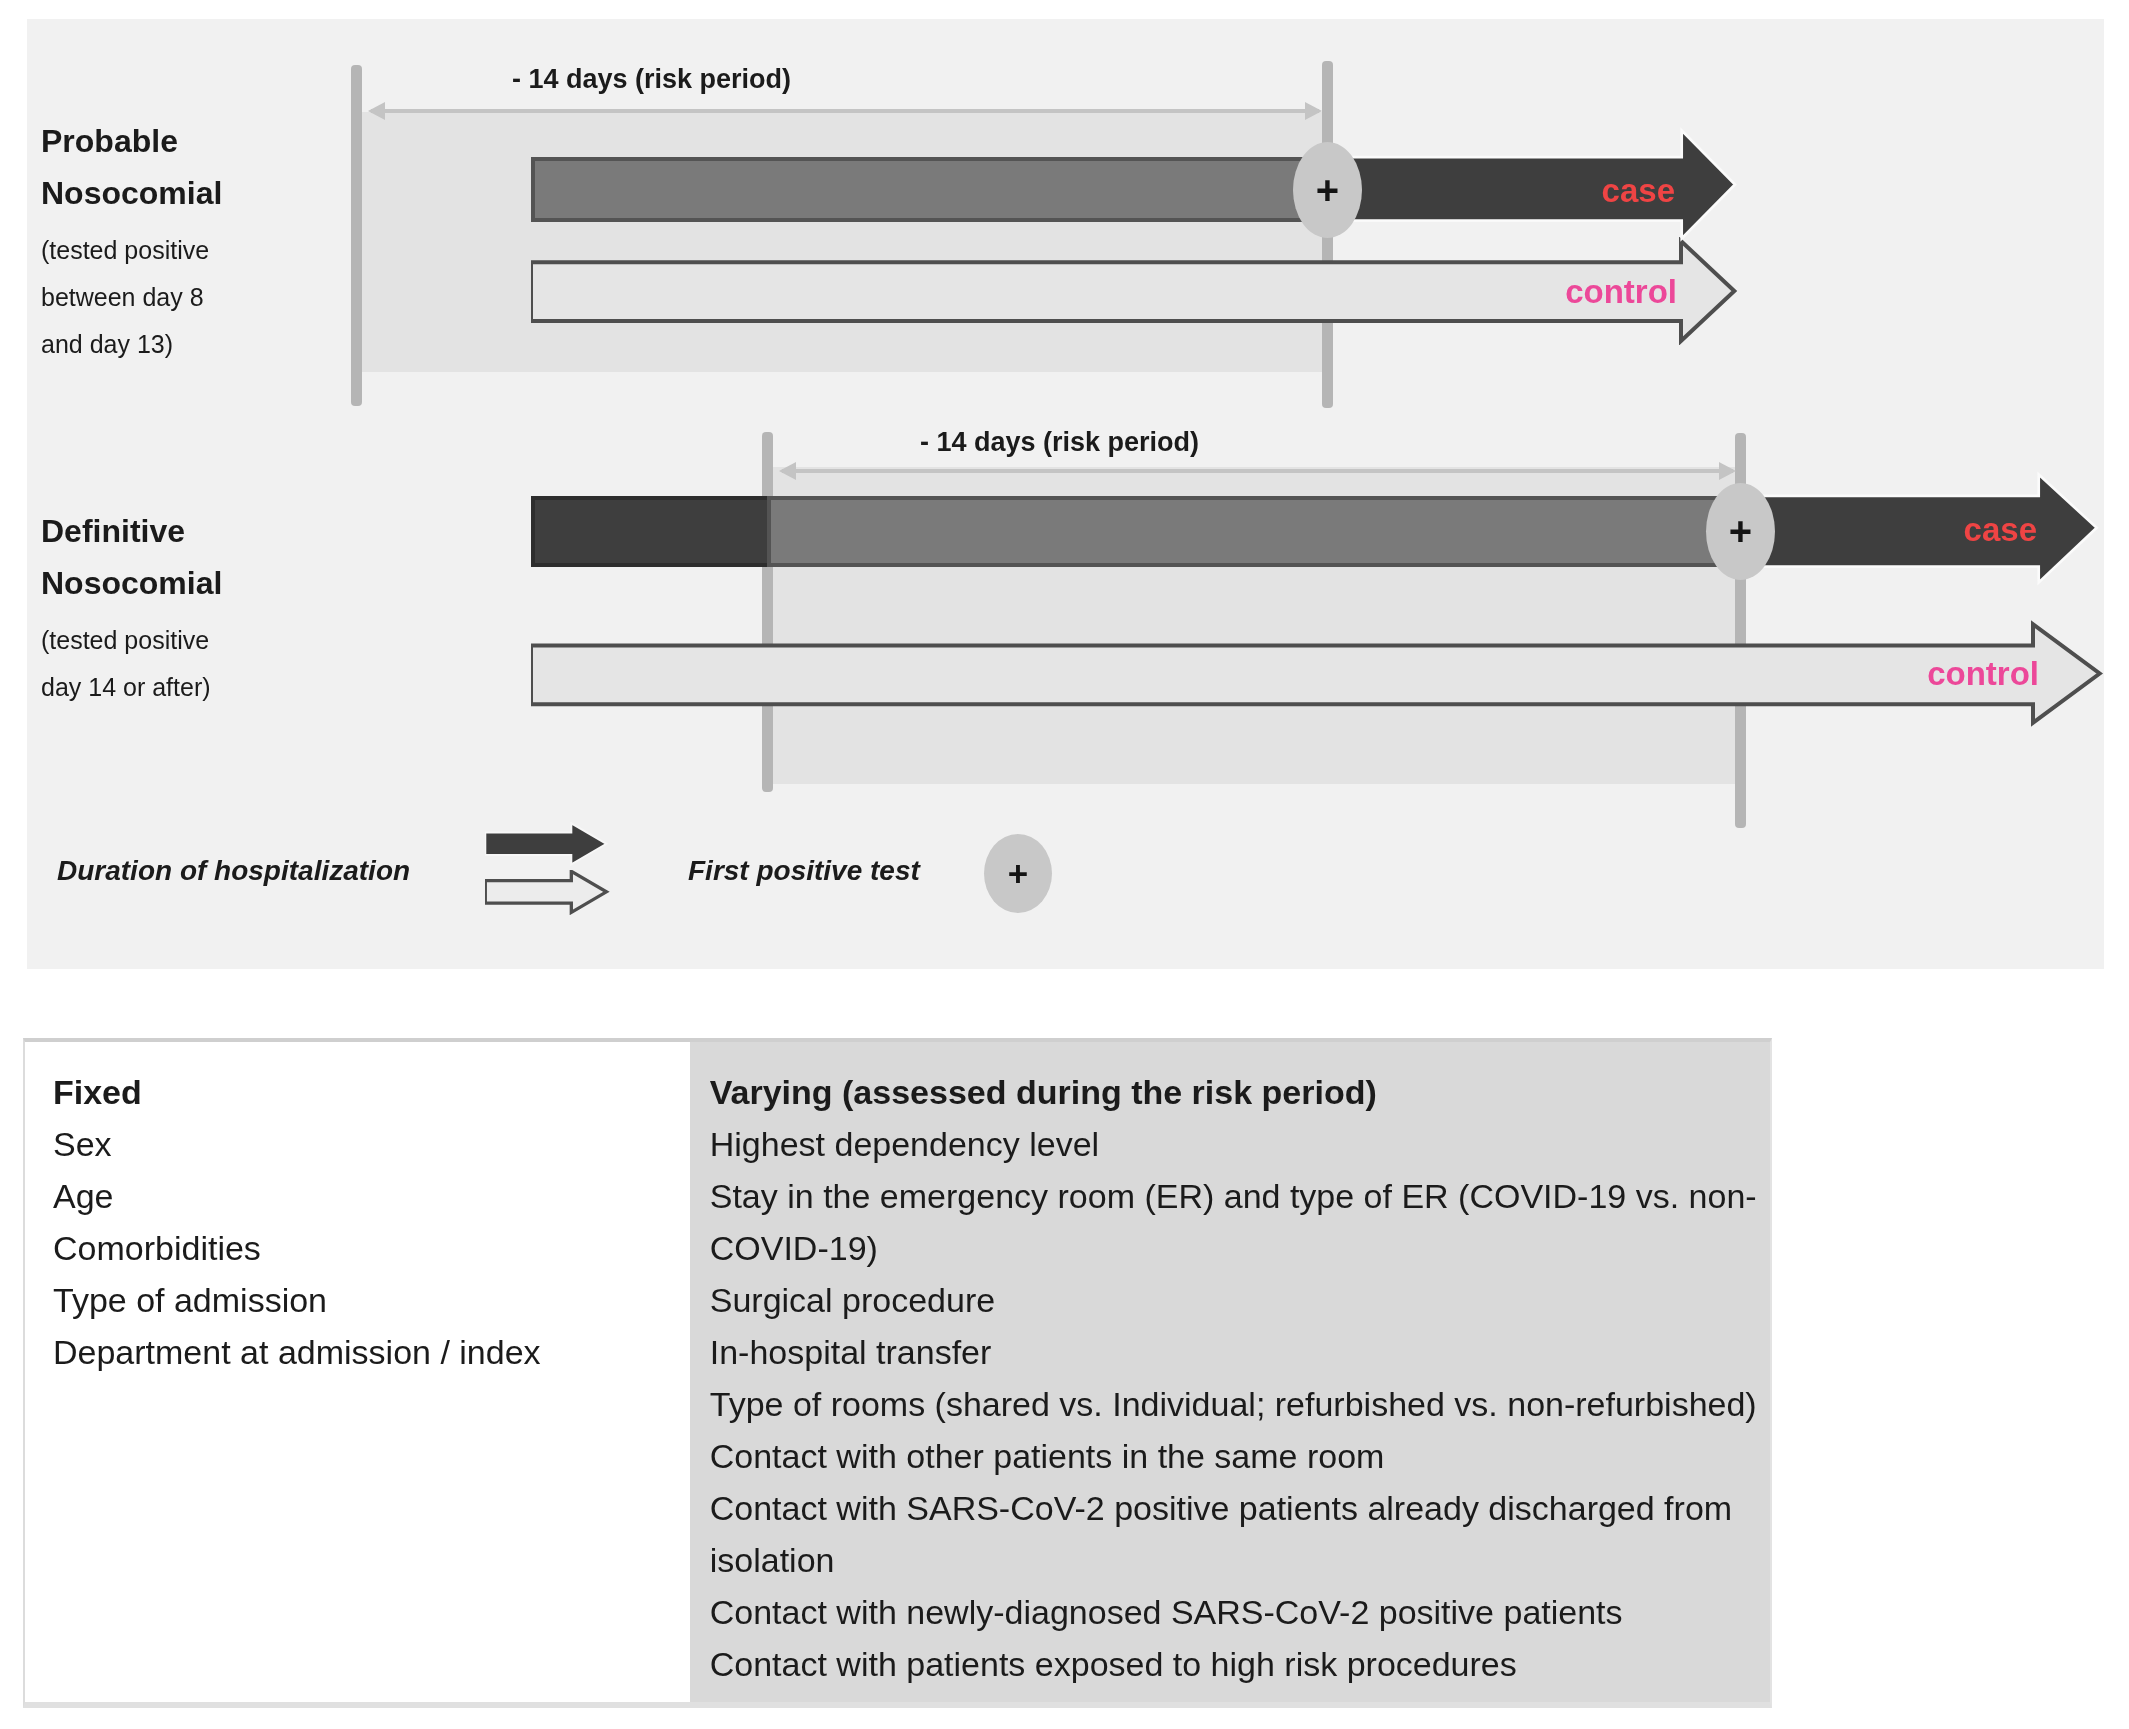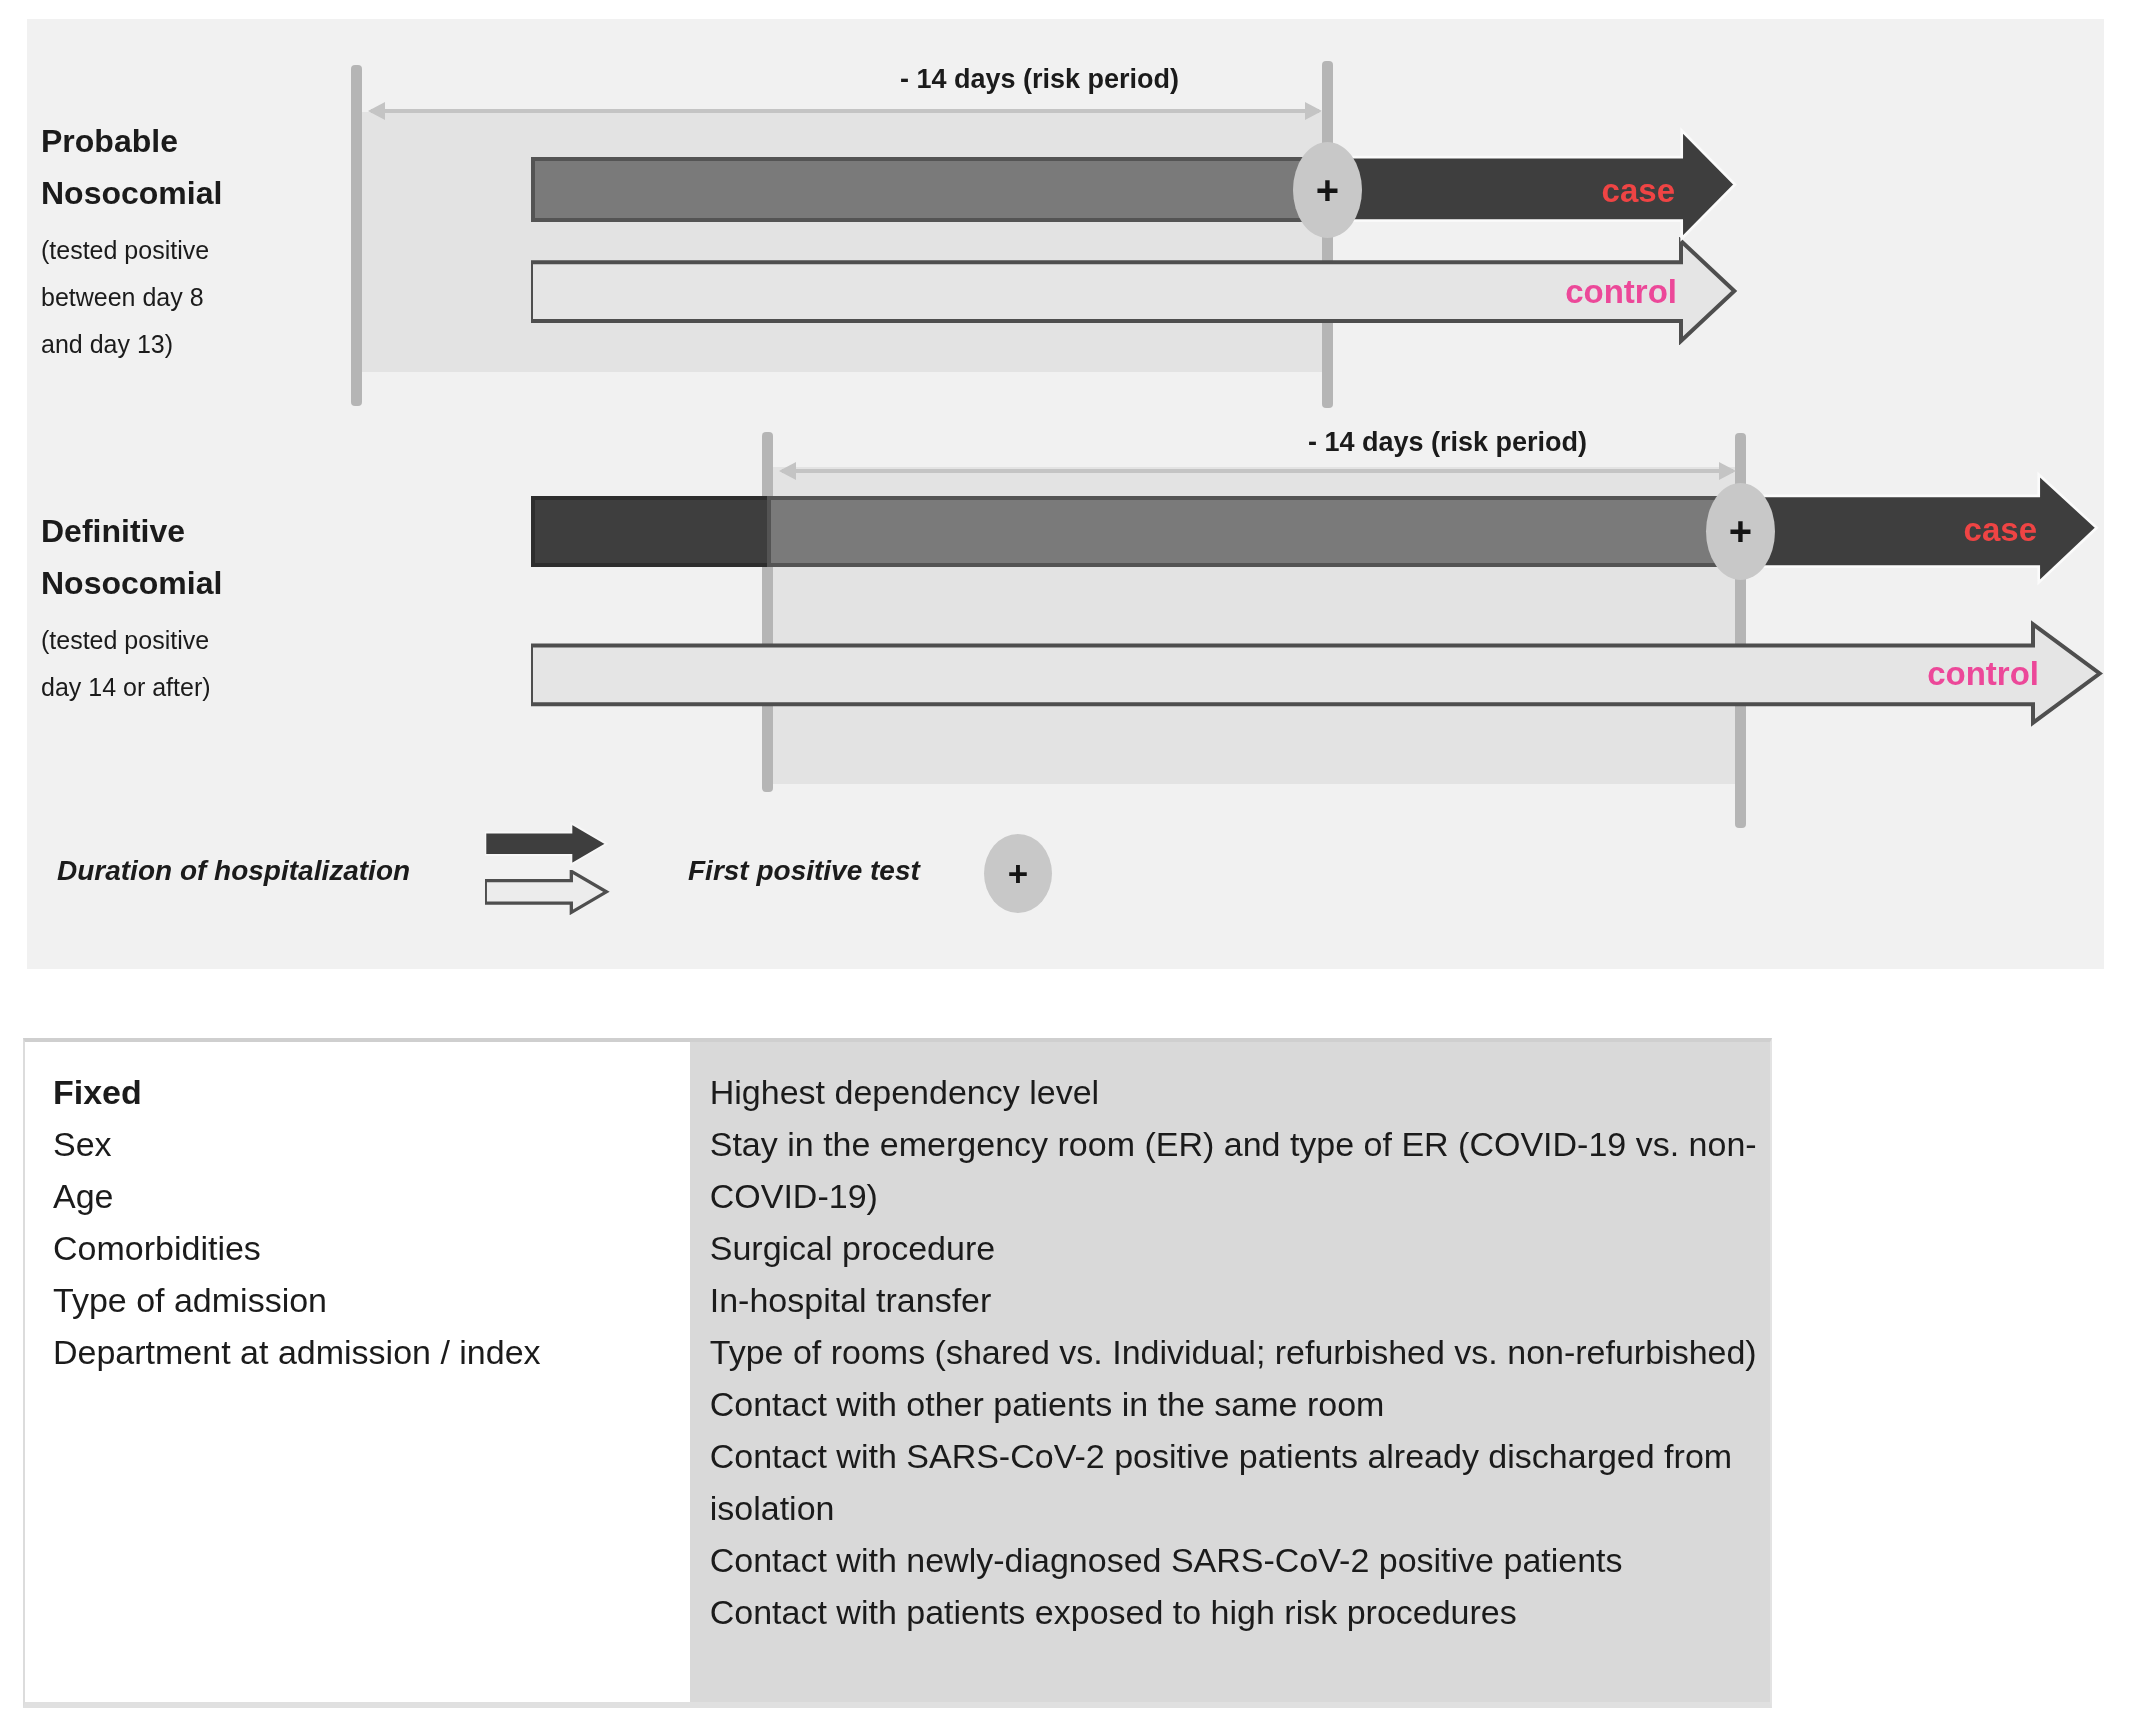--- a/index.html
+++ b/index.html
@@ -8,21 +8,21 @@
   .abs{position:absolute;}
   .figure-panel{background:var(--panel);}
   .shade{background:var(--shade);}
   .vline{background:var(--vline);border-radius:4px;}
   
   .dim{height:4px;background:var(--dim);}
   .dim::before,.dim::after{content:"";position:absolute;top:-7.3px;width:0;height:0;
     border-top:9.3px solid transparent;border-bottom:9.3px solid transparent;}
   .dim::before{left:-2.7px;border-right:17.3px solid var(--dim);}
   .dim::after{right:-2.7px;border-left:17.3px solid var(--dim);}
-  .risklabel{font-size:27px;font-weight:bold;text-align:right;letter-spacing:0px;}
+  .risklabel{font-size:27px;font-weight:bold;text-align:left;letter-spacing:0px;}
   .tl-title{font-size:32px;font-weight:bold;line-height:52px;}
   .tl-sub{font-size:25px;line-height:47px;font-weight:normal;}
   .bar{box-sizing:border-box;}
   .bar-mid{background:var(--bar_mid);border:4.7px solid var(--bar_mid_border);}
   .bar-dark{background:var(--case_dark);border:4.7px solid var(--case_dark_border);}
   .arrowsvg{display:block;}
   .flowlabel{font-size:33px;font-weight:bold;text-align:right;}
   .flowlabel.case{color:#ef4444;}
   .flowlabel.control{color:#ec4899;}
   .pluscircle{background:var(--ellipse);border-radius:50%;display:flex;align-items:center;justify-content:center;
@@ -130,20 +130,21 @@
   <div class="abs vartable" style="left:23px;top:1038px;width:1749px;height:670px;">
     <div class="cell cell-fixed">
       <div class="trow hdr">Fixed</div>
       <div class="trow">Sex</div>
       <div class="trow">Age</div>
       <div class="trow">Comorbidities</div>
       <div class="trow">Type of admission</div>
       <div class="trow">Department at admission / index</div>
     </div>
     <div class="cell cell-varying">
+      <div class="trow hdr">Varying (assessed during the risk period)</div>
       <div class="trow">Highest dependency level</div>
       <div class="trow">Stay in the emergency room (ER) and type of ER (COVID-19 vs. non-</div>
       <div class="trow">COVID-19)</div>
       <div class="trow">Surgical procedure</div>
       <div class="trow">In-hospital transfer</div>
       <div class="trow">Type of rooms (shared vs. Individual; refurbished vs. non-refurbished)</div>
       <div class="trow">Contact with other patients in the same room</div>
       <div class="trow">Contact with SARS-CoV-2 positive patients already discharged from</div>
       <div class="trow">isolation</div>
       <div class="trow">Contact with newly-diagnosed SARS-CoV-2 positive patients</div>

